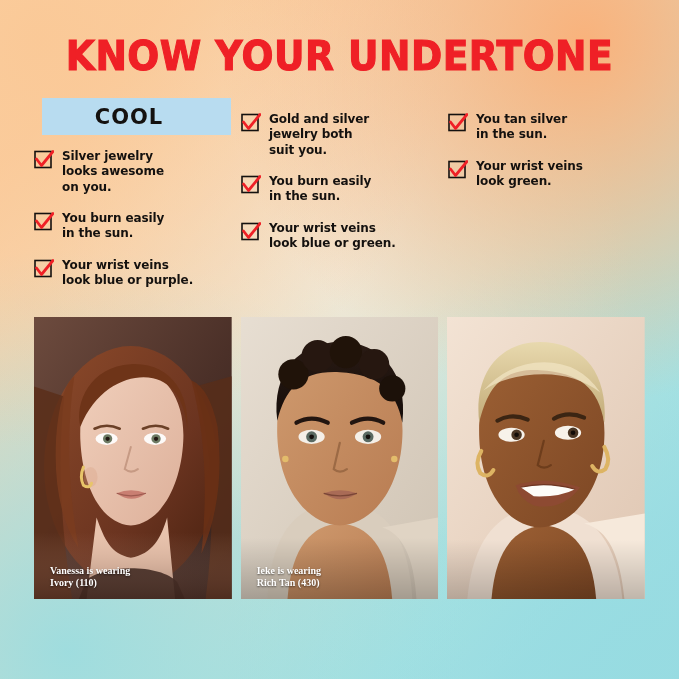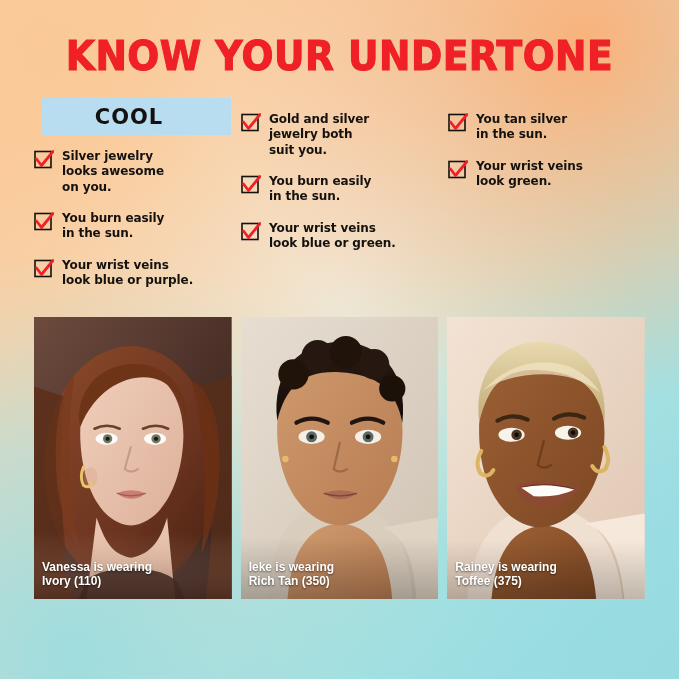--- a/index.html
+++ b/index.html
@@ -121,26 +121,26 @@
     box-sizing: border-box;
   }
   .photo {
     position: relative;
     flex: 1 1 0;
     height: 282px;
     overflow: hidden;
   }
   .caption {
     position: absolute;
-    left: 8px;
+    left: 16px;
     bottom: 10px;
     color: #ffffff;
-    font-family: Liberation Sans, sans-serif;
+    font-family: Liberation Serif, serif;
     font-weight: bold;
-    font-size: 12px;
+    font-size: 10px;
     line-height: 1.2;
     white-space: pre-line;
     text-shadow: 0 1px 2px rgba(0,0,0,0.55);
     z-index: 5;
   }
 </style>
 </head>
 <body>
 
 <div class="poster">
@@ -343,21 +343,21 @@
           <path d="M110 106 Q126 98 141 106" stroke="#221510" stroke-width="4.2" fill="none" stroke-linecap="round"></path>
           <path d="M98 126 L92 152 Q98 157 105 152" stroke="#9c6a45" stroke-width="2.2" fill="none" stroke-linecap="round"></path>
           <path d="M82 176 Q98 170 115 176 Q99 188 82 176 Z" fill="#a96b56"></path>
           <path d="M82 176 Q98 181 115 176" stroke="#7a4636" stroke-width="1.2" fill="none"></path>
           <circle cx="44" cy="142" r="3.2" fill="#e3bc6b"></circle>
           <circle cx="152" cy="142" r="3.2" fill="#e3bc6b"></circle>
           <path d="M140 210 C160 216 172 240 174 282 L196 282 L196 200 Z" fill="#e0d4c4"></path>
           <rect x="0" y="220" width="196" height="62" fill="url(#sh2)" opacity="0.45"></rect>
         </svg>
         <div class="caption">Ieke is wearing
-Rich Tan (350)</div>
+Rich Tan (430)</div>
       </div>
 
       <div class="photo">
         <svg width="100%" height="100%" viewBox="0 0 196 282" preserveAspectRatio="xMidYMid slice">
           <defs>
             <linearGradient id="bg3" x1="0" y1="0" x2="1" y2="1">
               <stop offset="0%" stop-color="#f3e3d4"></stop>
               <stop offset="100%" stop-color="#dfc6b2"></stop>
             </linearGradient>
             <linearGradient id="skin3" x1="0" y1="0" x2="1" y2="1">
@@ -389,20 +389,18 @@
           <path d="M106 102 Q120 94 136 101" stroke="#3b2513" stroke-width="4" fill="none" stroke-linecap="round"></path>
           <path d="M96 124 L90 148 Q96 153 103 148" stroke="#6d3d1c" stroke-width="2.2" fill="none" stroke-linecap="round"></path>
           <path d="M68 168 Q98 158 132 170 Q114 194 86 188 Q72 182 68 168 Z" fill="#8d4a32"></path>
           <path d="M73 170 Q99 164 127 172 Q112 180 86 179 Z" fill="#fdfcf8"></path>
           <path d="M73 170 Q99 164 127 172" stroke="#6d3521" stroke-width="1.1" fill="none"></path>
           <path d="M34 134 q-7 12 -1 22 q8 6 13 -3" stroke="#ddb463" stroke-width="4" fill="none" stroke-linecap="round"></path>
           <path d="M156 130 q7 12 1 22 q-8 6 -13 -3" stroke="#ddb463" stroke-width="4" fill="none" stroke-linecap="round"></path>
           <path d="M136 206 C160 212 172 238 176 282 L196 282 L196 196 Z" fill="#f6e9db"></path>
           <rect x="0" y="222" width="196" height="60" fill="url(#sh3)" opacity="0.45"></rect>
         </svg>
-        <div class="caption">Rainey is wearing
-Toffee (375)</div>
       </div>
 
     </div>
 
   </div>
 </div>
 
 </body></html>

